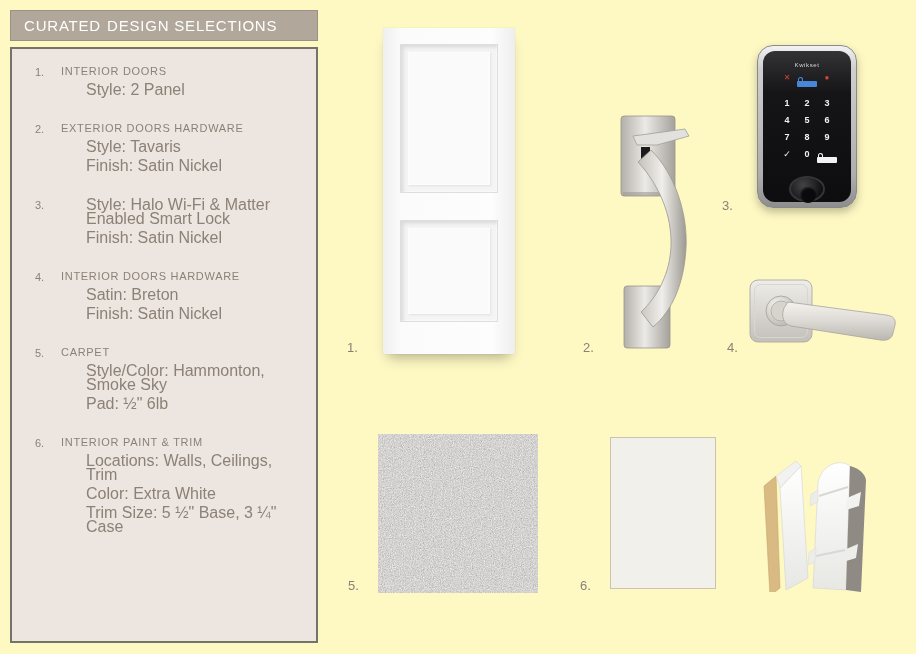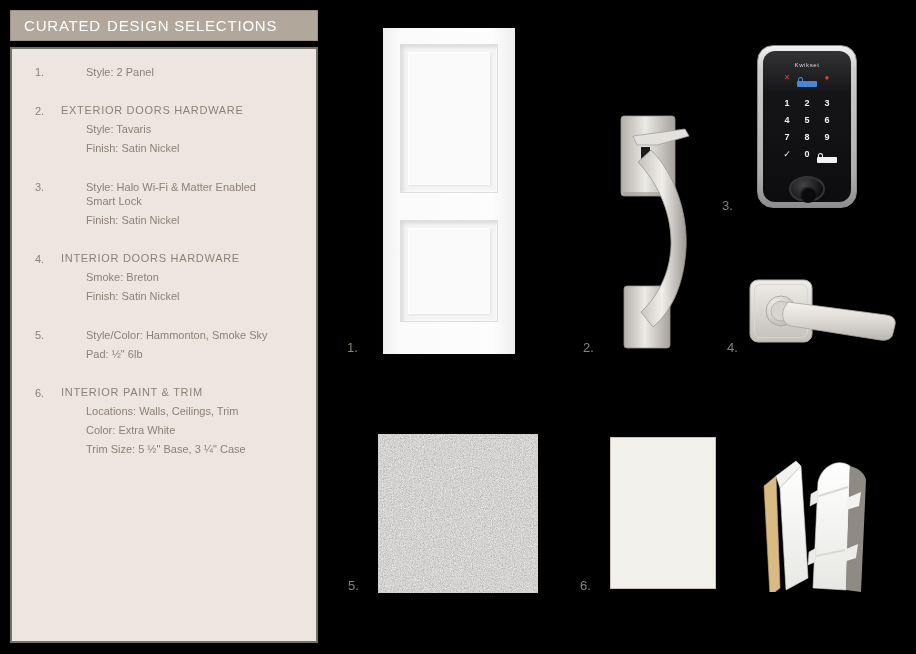--- a/index.html
+++ b/index.html
@@ -1,19 +1,19 @@
 <!DOCTYPE html>
 <html><head>
 <meta charset="utf-8">
 <style>
   * { margin:0; padding:0; box-sizing:border-box; }
   html,body { background:#ffffff; }
   body { font-family:"Liberation Sans","DejaVu Sans",sans-serif; }
   .canvas {
-    position:relative; width:916px; height:654px; background:#000000;
+    position:relative; width:916px; height:654px; background:#fef9c3;
     overflow:hidden;
   }
 
   
   .header-bar {
     position:absolute; left:10px; top:10px; width:308px; height:31px;
     background:#b1a79a; border:1px solid #9a9183;
     display:flex; align-items:center; padding-left:13px;
     color:#ffffff; font-size:15px; letter-spacing:0.8px;
   }
@@ -23,21 +23,21 @@
   .list-panel {
     position:absolute; left:10px; top:47px; width:308px; height:596px;
     background:#ede5e0; border:2px solid #73736b;
     padding:16px 14px 0 23px;
     color:#8c8176;
   }
   .sel-item { display:flex; margin-bottom:20px; }
   .sel-num { width:26px; flex:0 0 26px; font-size:11px; padding-top:1px; }
   .sel-body { flex:1; }
   .sel-title { font-size:11px; letter-spacing:0.7px; margin-bottom:6px; }
-  .sel-detail { font-size:11px; line-height:14px; margin:0 0 5px 25px; max-width:200px; }
+  .sel-detail { font-size:16px; line-height:14px; margin:0 0 5px 25px; max-width:200px; }
 
   
   .fig-label { position:absolute; color:#8c8176; font-size:13px; }
 
   
   .door {
     position:absolute; left:383px; top:28px; width:132px; height:326px;
     background:linear-gradient(90deg,#efefef,#fbfbfb 14%,#fdfdfd 82%,#eeeeee);
     box-shadow:0 9px 12px -5px rgba(0,0,0,0.28), 0 0 1px rgba(0,0,0,0.15);
   }
@@ -114,20 +114,21 @@
   <div class="header-bar">
     <span class="t-reg">CURATED</span>
     <span class="t-bold">DESIGN SELECTIONS</span>
   </div>
 
   <div class="list-panel">
 
     <div class="sel-item">
       <div class="sel-num">1.</div>
       <div class="sel-body">
+        <div class="sel-title">INTERIOR DOORS</div>
         <div class="sel-detail">Style: 2 Panel</div>
       </div>
     </div>
 
     <div class="sel-item">
       <div class="sel-num">2.</div>
       <div class="sel-body">
         <div class="sel-title">EXTERIOR DOORS HARDWARE</div>
         <div class="sel-detail">Style: Tavaris</div>
         <div class="sel-detail">Finish: Satin Nickel</div>
@@ -139,28 +140,29 @@
       <div class="sel-body">
         <div class="sel-detail">Style: Halo Wi-Fi &amp; Matter Enabled Smart Lock</div>
         <div class="sel-detail">Finish: Satin Nickel</div>
       </div>
     </div>
 
     <div class="sel-item">
       <div class="sel-num">4.</div>
       <div class="sel-body">
         <div class="sel-title">INTERIOR DOORS HARDWARE</div>
-        <div class="sel-detail">Smoke: Breton</div>
+        <div class="sel-detail">Satin: Breton</div>
         <div class="sel-detail">Finish: Satin Nickel</div>
       </div>
     </div>
 
     <div class="sel-item">
       <div class="sel-num">5.</div>
       <div class="sel-body">
+        <div class="sel-title">CARPET</div>
         <div class="sel-detail">Style/Color: Hammonton, Smoke Sky</div>
         <div class="sel-detail">Pad: ½" 6lb</div>
       </div>
     </div>
 
     <div class="sel-item">
       <div class="sel-num">6.</div>
       <div class="sel-body">
         <div class="sel-title">INTERIOR PAINT &amp; TRIM</div>
         <div class="sel-detail">Locations: Walls, Ceilings, Trim</div>

